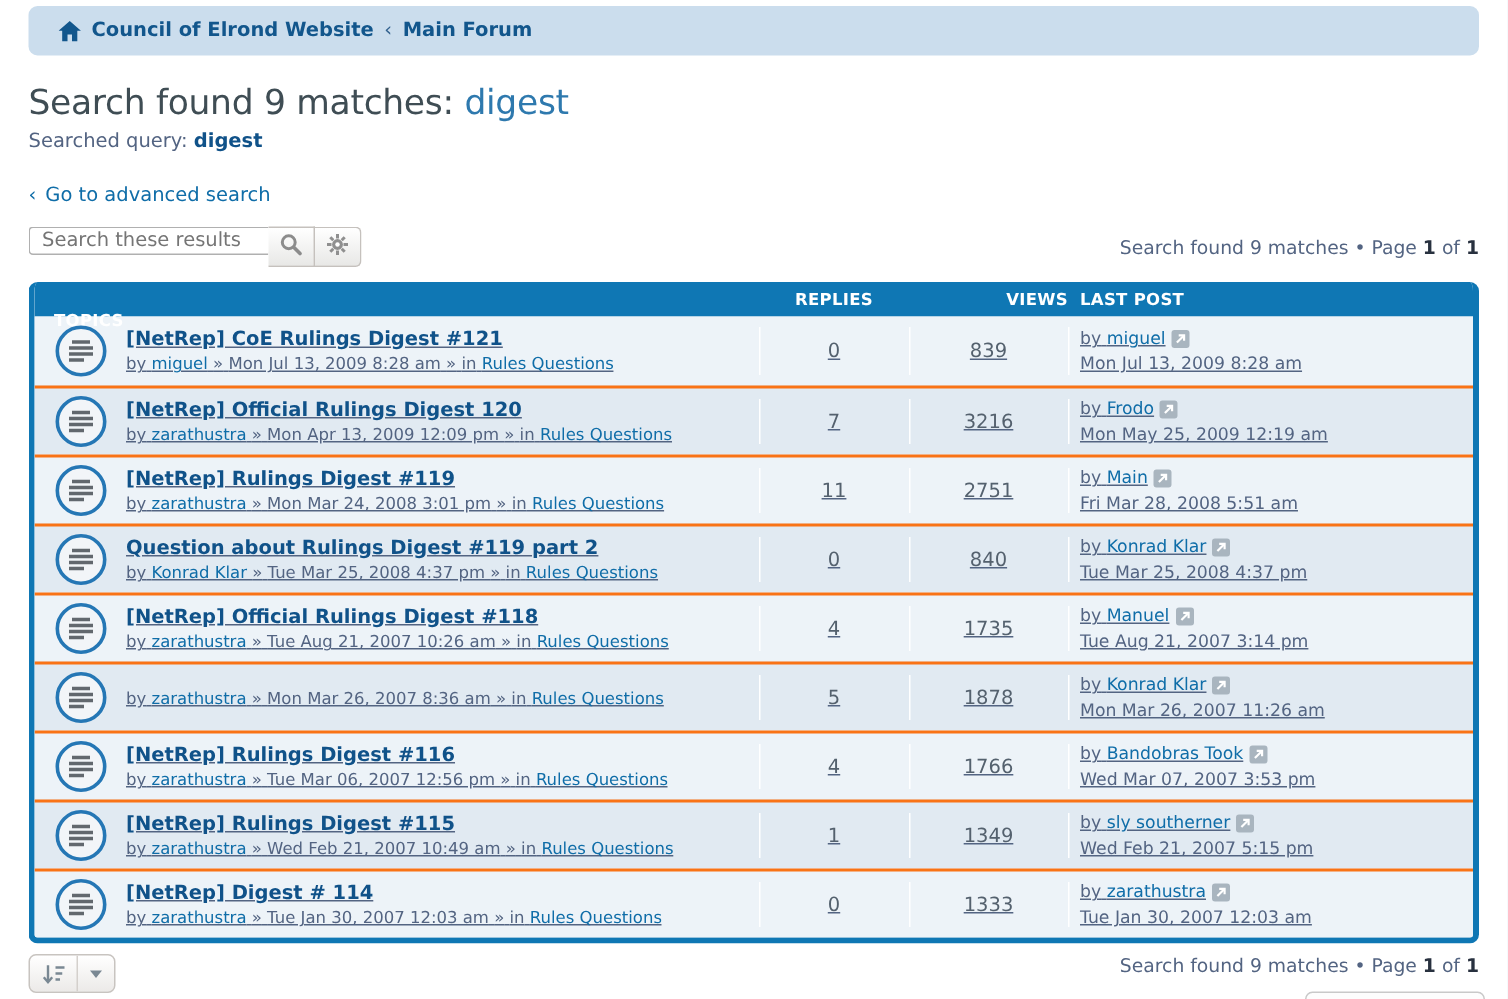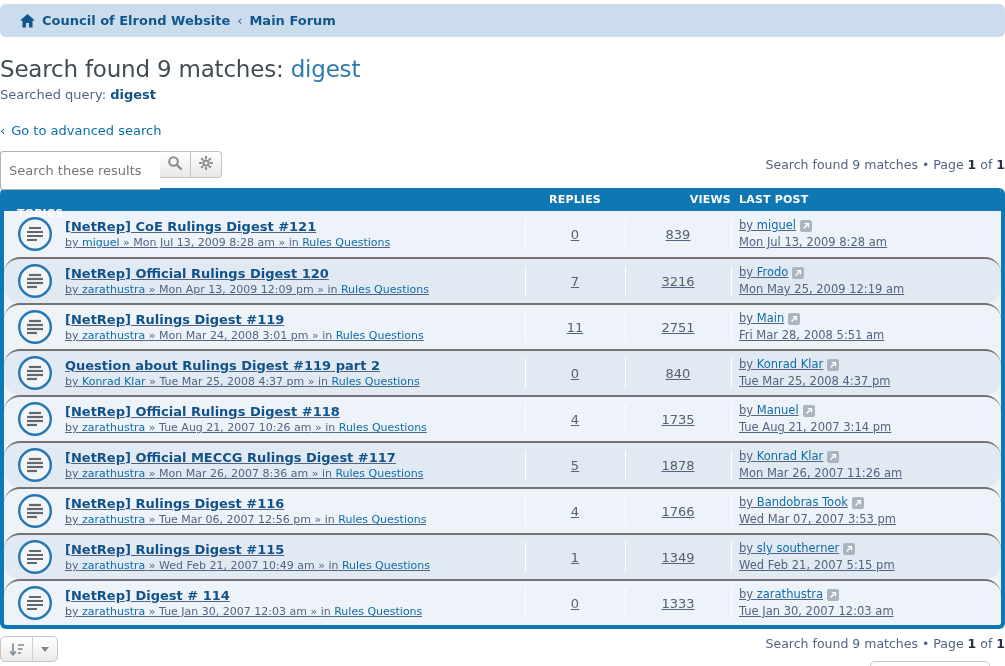--- a/index.html
+++ b/index.html
@@ -5,21 +5,21 @@
   * { box-sizing: border-box; margin: 0; padding: 0; }
   html, body { width: 1005px; height: 666px; }
   body {
     font-family: "DejaVu Sans", "Liberation Sans", sans-serif;
     background: #ffffff;
     position: relative;
     overflow: hidden;
     font-size: 13px;
     color: #536482;
   }
-  .page { padding: 0 0; }
+  .page { padding: 0 19px; }
 
   
   .navbar {
     margin-top: 4px;
     background: #cbdded;
     border-radius: 6px;
     height: 33px;
     display: flex;
     align-items: center;
     padding: 0 12px;
@@ -34,21 +34,21 @@
   .searched { margin-top: 5px; font-size: 13px; color: #536482; }
   .searched b { color: #105289; }
 
   .adv-link { display: inline-block; margin-top: 21px; color: #0f6da8; text-decoration: none; font-size: 13px; }
   .adv-link .arr { margin-right: 6px; color: #0f6da8; }
 
   
   .searchrow { margin-top: 13px; display: flex; align-items: center; justify-content: space-between; }
   .searchbox { display: flex; align-items: stretch; height: 27px; }
   .searchbox input {
-    width: 160px; height: 39px;
+    width: 160px; height: 19px;
     border: 1px solid #b0b0b0; border-right: none;
     border-radius: 3px 0 0 3px;
     padding: 0 8px; font-size: 13px; color: #6b7177;
     font-family: "DejaVu Sans", sans-serif;
     outline: none;
   }
   .sbtn {
     width: 31px; display: flex; align-items: center; justify-content: center;
     background: linear-gradient(#ffffff, #e8e8e6);
     border: 1px solid #c5c1bd; border-left: none;
@@ -81,21 +81,21 @@
   }
   .col-topics { flex: 1 1 auto; padding-left: 13px; margin-top: 28px; }
   .col-replies { flex: 0 0 100px; text-align: center; }
   .col-views { flex: 0 0 106px; text-align: right; }
   .col-last { flex: 0 0 270px; padding-left: 8px; }
 
   .rows {}
   .trow { display: flex; align-items: stretch; min-height: 46px; text-decoration: underline; }
   .trow:nth-child(odd) { background: #edf3f8; }
   .trow:nth-child(even) { background: #e1eaf2; }
-  .trow + .trow { border-top: 2px solid #737373; border-radius: 16px; }
+  .trow + .trow { border-top: 2px solid #f97316; }
 
   .cell-topics { flex: 1 1 auto; display: flex; align-items: center; padding: 4px 6px 4px 13px; overflow: hidden; }
   .cell-num { flex: 0 0 100px; display: flex; align-items: center; justify-content: center; color: #54616e; font-size: 13px; position: relative; }
   .cell-views2 { flex-basis: 106px; }
   .cell-num::before, .cell-last::before {
     content: ""; position: absolute; left: 0; top: 7px; bottom: 7px; width: 1px; background: #ffffff;
   }
   .cell-last { flex: 0 0 270px; display: flex; flex-direction: column; justify-content: center; padding-left: 8px; font-size: 11.5px; color: #536482; position: relative; line-height: 1.45; }
 
   .ticon { flex: 0 0 36px; margin-right: 12px; display: flex; align-items: center; }
@@ -437,21 +437,20 @@
           <circle cx="18" cy="18" r="15.8" fill="#f2f5f8" stroke="#2577b5" stroke-width="2.4"></circle>
           <g stroke="#62686e" stroke-width="2.2" stroke-linecap="butt">
             <line x1="12" y1="12" x2="24" y2="12"></line>
             <line x1="10" y1="16" x2="26" y2="16"></line>
             <line x1="10" y1="20" x2="26" y2="20"></line>
             <line x1="10" y1="24" x2="20" y2="24"></line>
           </g>
         </svg>
       </span>
       <span class="ttext">
-        <a class="ttitle" href="#">[NetRep] Official MECCG Rulings Digest #117</a>
         <span class="byline">
           <span>by</span>
           <a href="#">zarathustra</a>
           <span>»</span>
           <span>Mon Mar 26, 2007 8:36 am</span>
           <span>»</span>
           <span>in</span>
           <a href="#">Rules Questions</a>
         </span>
       </span>

